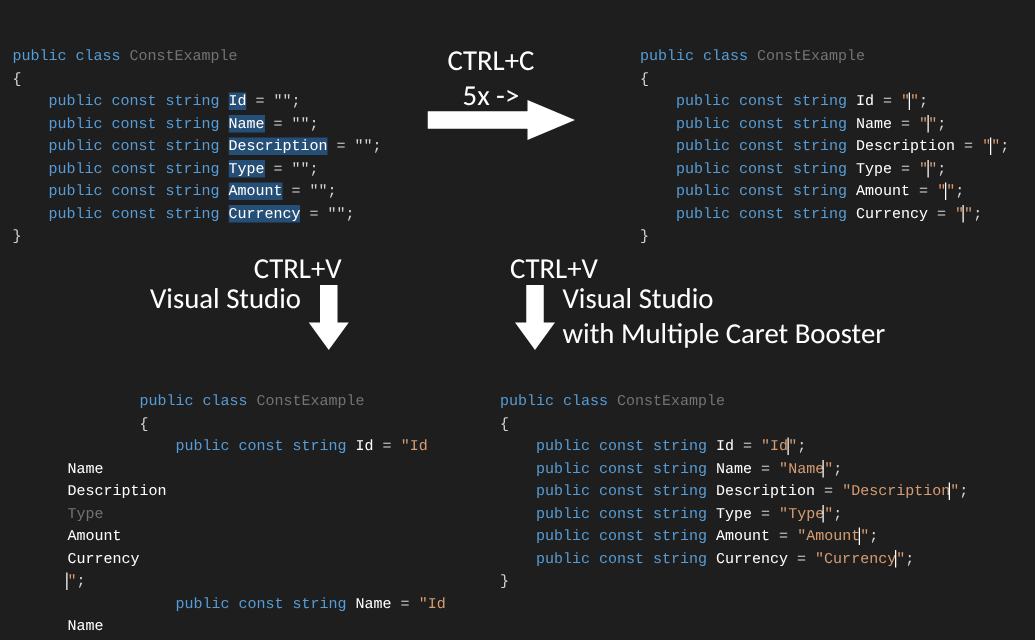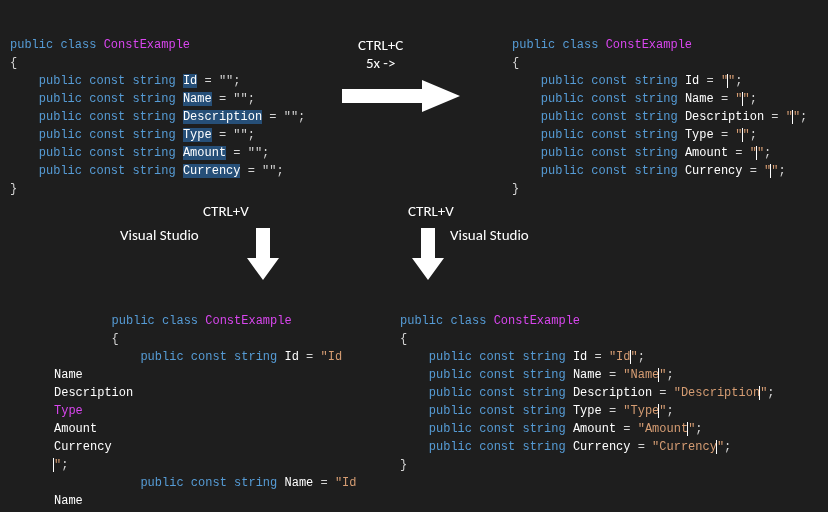--- a/index.html
+++ b/index.html
@@ -13,37 +13,37 @@
     height: 512px;
     overflow: hidden;
     position: relative;
   }
   .code-block {
     position: absolute;
     line-height: 1.5;
     white-space: pre;
   }
   .kw { color: #569cd6; }
-  .cls { color: #d946ef; }
+  .cls { color: #737373; }
   .str { color: #d69d73; }
   .ident { color: #ffffff; }
   .punc { color: #d4d4d4; }
   .sel {
     background: #264f78;
     color: #fff;
   }
   .caret {
     border-left: 1px solid #fff;
     margin-left: -1px;
   }
   .annotation {
     position: absolute;
     color: #ffffff;
     font-family: Calibri, Arial, sans-serif;
-    font-size: 15px;
+    font-size: 23px;
     line-height: 1.2;
   }
   svg { position: absolute; }
 </style>
 </head>
 <body>
 
 <div class="code-block" style="left:10px; top:18px;">
 <span class="kw">public</span> <span class="kw">class</span> <span class="cls">ConstExample</span>
 <span class="punc">{</span>
@@ -80,20 +80,21 @@
 <div class="annotation" style="left:120px; top:226px;">
   <div>Visual Studio</div>
 </div>
 <svg style="left:245px; top:228px;" width="36" height="54">
   <polygon points="11,0 25,0 25,30 34,30 18,52 2,30 11,30" fill="#ffffff"></polygon>
 </svg>
 
 <div class="annotation" style="left:408px; top:202px;">CTRL+V</div>
 <div class="annotation" style="left:450px; top:226px;">
   <div>Visual Studio</div>
+  <div>with Multiple Caret Booster</div>
 </div>
 <svg style="left:410px; top:228px;" width="36" height="54">
   <polygon points="11,0 25,0 25,30 34,30 18,52 2,30 11,30" fill="#ffffff"></polygon>
 </svg>
 
 <div class="code-block" style="left:54px; top:294px;">
         <span class="kw">public</span> <span class="kw">class</span> <span class="cls">ConstExample</span>
         <span class="punc">{</span>
             <span class="kw">public</span> <span class="kw">const</span> <span class="kw">string</span> <span class="ident">Id</span> = <span class="str">"Id</span>
 <span class="ident">Name</span>

